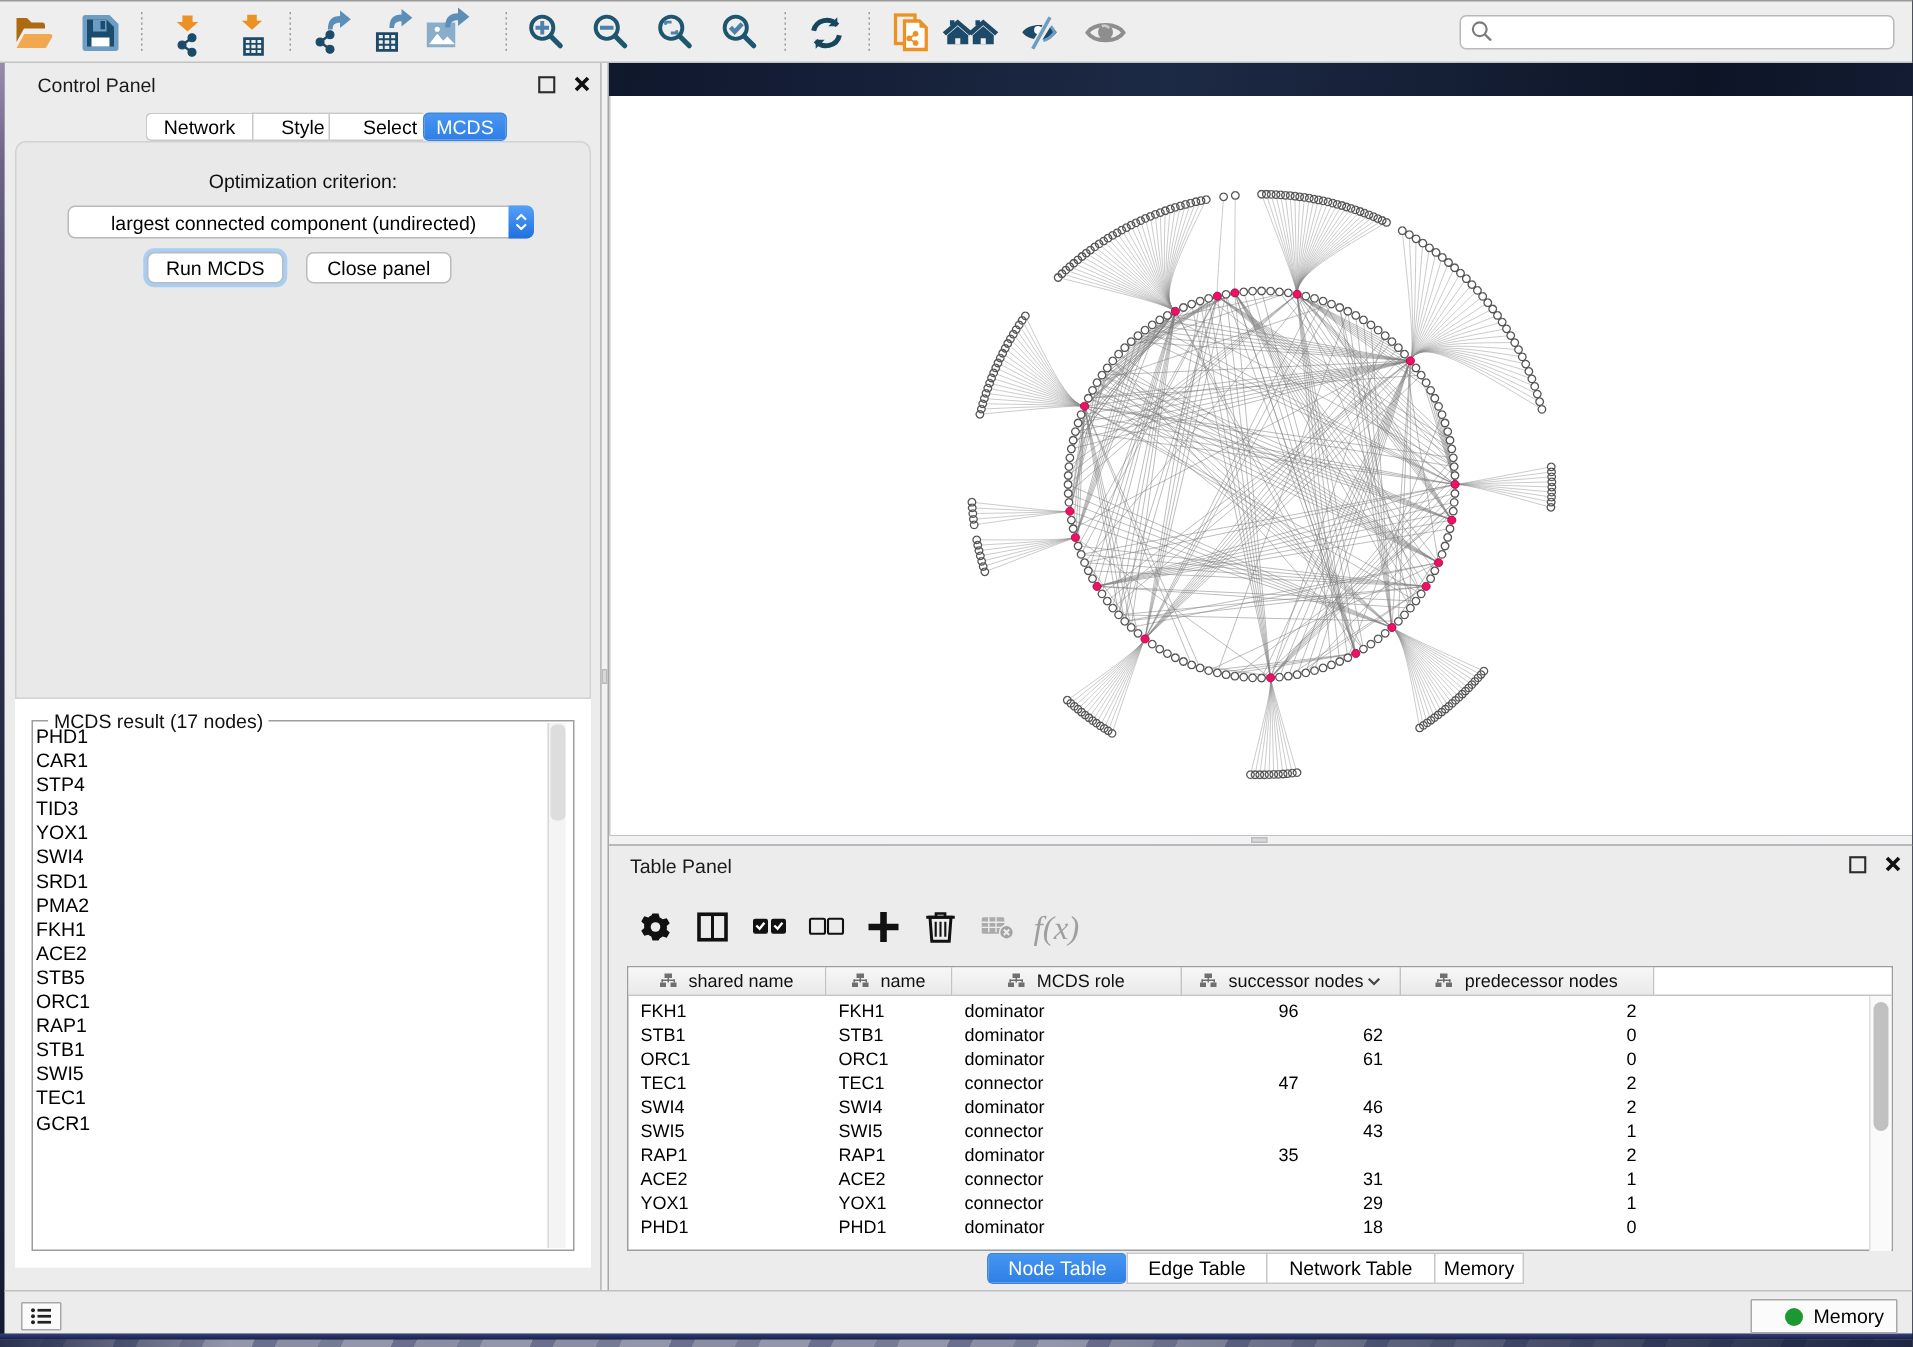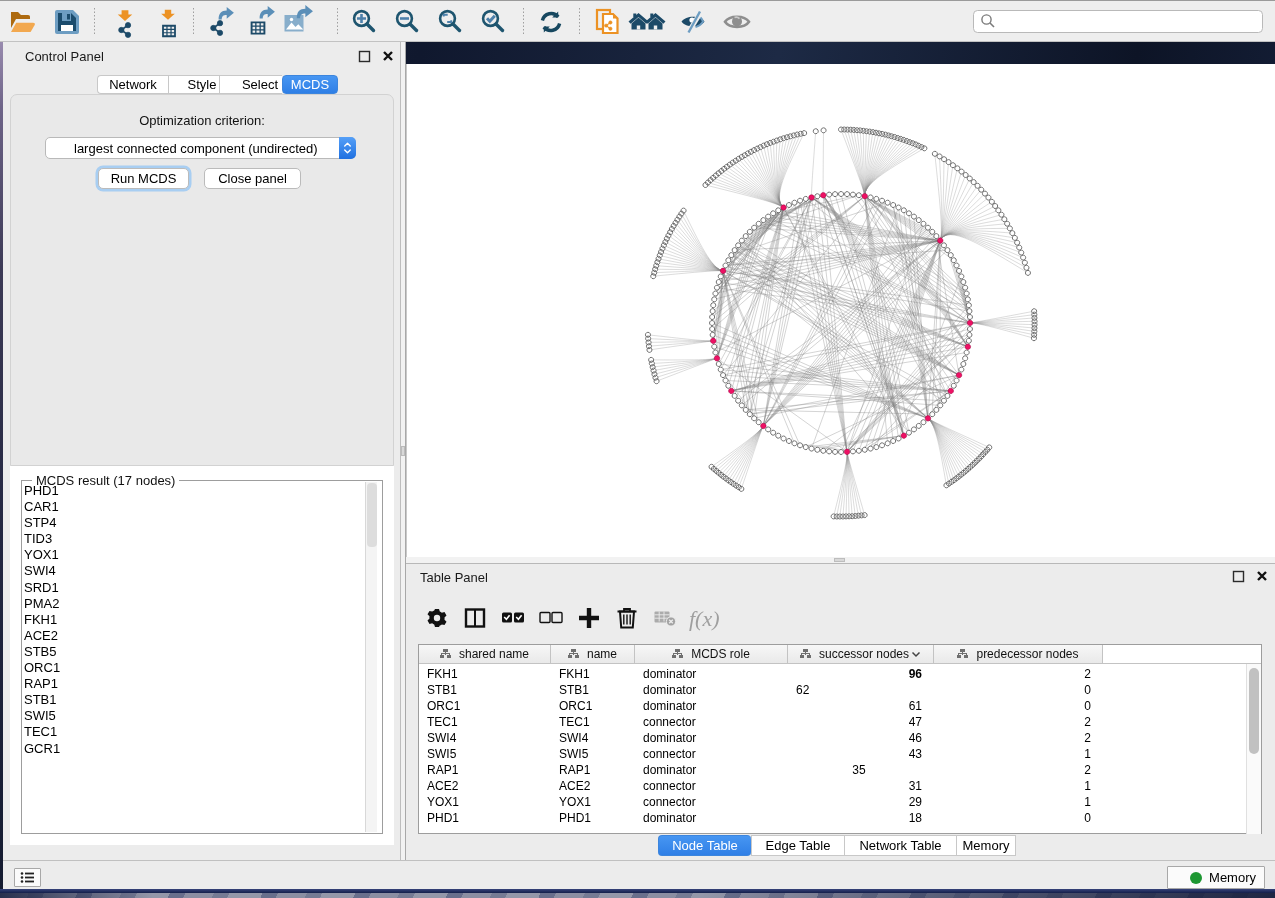--- a/index.html
+++ b/index.html
@@ -295,42 +295,42 @@
             <path d="M1.5 2.5l3.5 3.5 3.5-3.5" stroke="#444" stroke-width="1.5" fill="none"></path>
           </svg></div>
       <div class="th" style="width:169px;"><span class="hic"></span>predecessor nodes</div>
       <div class="th" style="flex:1;border-right:none;background:#fff;"></div>
     </div>
     <div id="tbody">
         <div class="tr">
           <div class="td" style="width:132px;">FKH1</div>
           <div class="td" style="width:84px;">FKH1</div>
           <div class="td" style="width:153px;">dominator</div>
-          <div class="td" style="width:146px;text-align:right;font-weight:bold;">96</div>
+          <div class="td" style="width:146px;text-align:center;">96</div>
           <div class="td" style="width:169px;text-align:right;">2</div>
         </div>
 <div class="tr">
           <div class="td" style="width:132px;">STB1</div>
           <div class="td" style="width:84px;">STB1</div>
           <div class="td" style="width:153px;">dominator</div>
-          <div class="td" style="width:146px;text-align:left;">62</div>
+          <div class="td" style="width:146px;text-align:right;">62</div>
           <div class="td" style="width:169px;text-align:right;">0</div>
         </div>
 <div class="tr">
           <div class="td" style="width:132px;">ORC1</div>
           <div class="td" style="width:84px;">ORC1</div>
           <div class="td" style="width:153px;">dominator</div>
           <div class="td" style="width:146px;text-align:right;">61</div>
           <div class="td" style="width:169px;text-align:right;">0</div>
         </div>
 <div class="tr">
           <div class="td" style="width:132px;">TEC1</div>
           <div class="td" style="width:84px;">TEC1</div>
           <div class="td" style="width:153px;">connector</div>
-          <div class="td" style="width:146px;text-align:right;">47</div>
+          <div class="td" style="width:146px;text-align:center;">47</div>
           <div class="td" style="width:169px;text-align:right;">2</div>
         </div>
 <div class="tr">
           <div class="td" style="width:132px;">SWI4</div>
           <div class="td" style="width:84px;">SWI4</div>
           <div class="td" style="width:153px;">dominator</div>
           <div class="td" style="width:146px;text-align:right;">46</div>
           <div class="td" style="width:169px;text-align:right;">2</div>
         </div>
 <div class="tr">

